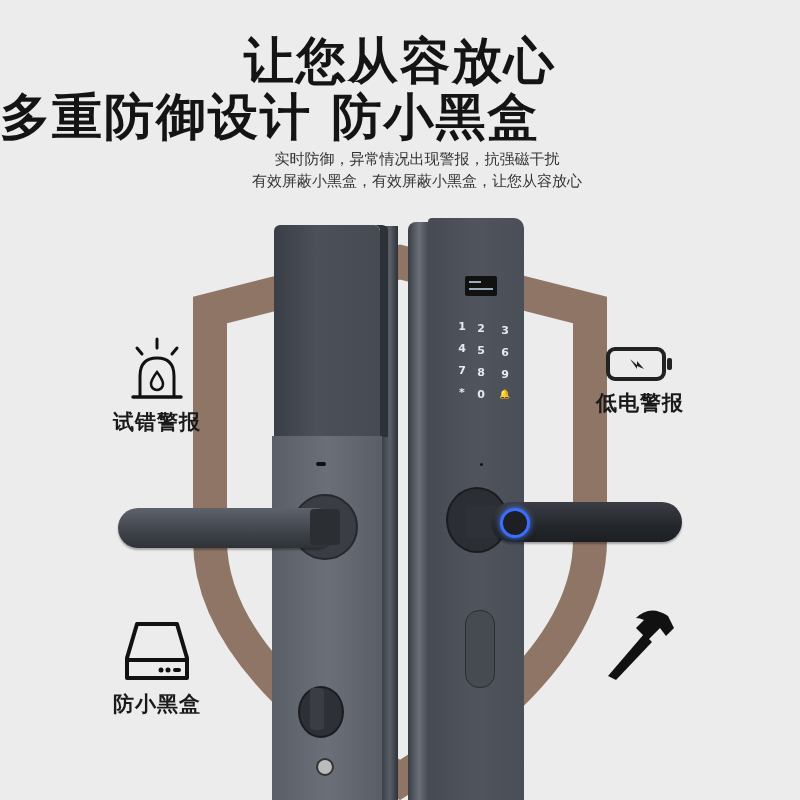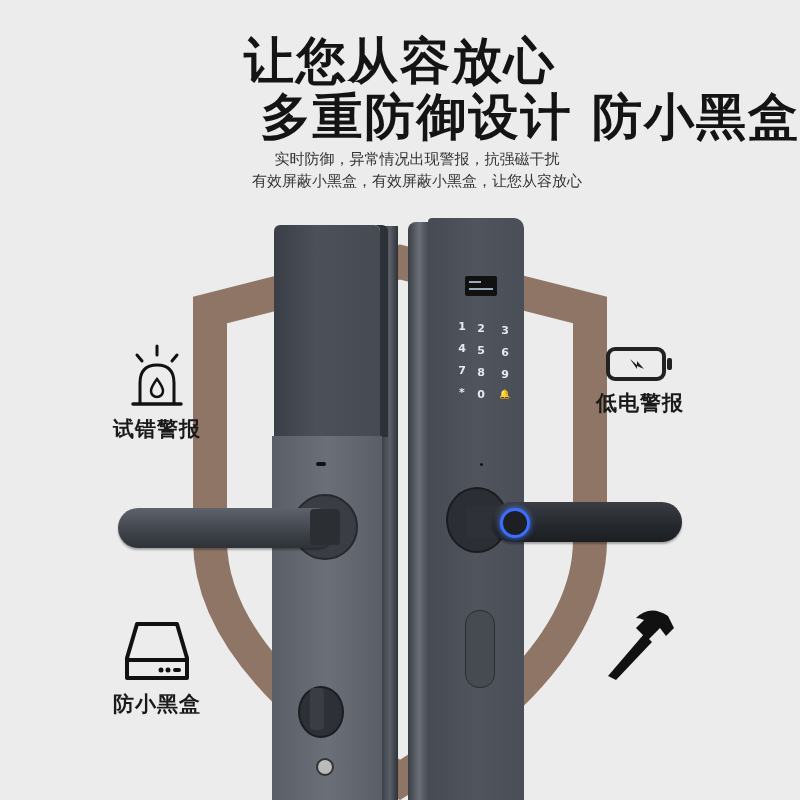--- a/index.html
+++ b/index.html
@@ -1,19 +1,19 @@
 <!DOCTYPE html>
 <html><head>
 <meta charset="utf-8">
 <style>
   html, body { margin:0; padding:0; }
   body { width:800px; height:800px; background:#ececec; position:relative; overflow:hidden;
          font-family:"DejaVu Sans", sans-serif; color:#111; }
   .title1 { position:absolute; top:28px; left:0; width:800px; text-align:center; font-size:50px; font-weight:bold; letter-spacing:2px; color:#141414; }
-  .title2 { position:absolute; top:84px; left:0; width:800px; text-align:right; font-size:50px; font-weight:bold; letter-spacing:2px; color:#141414; }
+  .title2 { position:absolute; top:84px; left:0; width:800px; text-align:left; font-size:50px; font-weight:bold; letter-spacing:2px; color:#141414; }
   .sub { position:absolute; left:17px; width:800px; text-align:center; font-size:15px; color:#333; }
   .sub1 { top:150px; } .sub2 { top:172px; }
 
   .shield { position:absolute; left:0; top:0; width:800px; height:800px; }
 
   .feature { position:absolute; width:130px; text-align:center; }
   .feature .lbl { font-size:21px; font-weight:bold; color:#1a1a1a; letter-spacing:1px; margin-top:6px; }
   .feature svg { display:block; margin:0 auto; }
 
   
@@ -86,21 +86,21 @@
   <div class="key" style="left:474px;top:388px">0</div>
   <div class="key" style="left:498px;top:389px;font-size:9px">🔔</div>
   <div class="dotR"></div>
   <div class="roseR"></div>
   <div class="neckR"></div>
   <div class="handleR"></div>
   <div class="fp"></div>
   <div class="slot"></div>
 </div>
 
-<div class="feature" style="left:92px;top:343px">
+<div class="feature" style="left:92px;top:336px">
   <svg width="60" height="66" viewBox="0 0 60 66">
     <g stroke="#111" stroke-width="3" fill="none" stroke-linecap="round">
       <line x1="30" y1="3" x2="30" y2="12"></line>
       <line x1="10" y1="12" x2="15" y2="18"></line>
       <line x1="50" y1="12" x2="45" y2="18"></line>
       <path d="M13 60 L13 40 Q13 22 30 22 Q47 22 47 40 L47 60"></path>
       <line x1="6" y1="61" x2="54" y2="61" stroke-width="3.5"></line>
       <path d="M30 36 Q24 44 24 48 A6 6 0 0 0 36 48 Q36 44 30 36 Z" stroke-width="2.5"></path>
     </g>
   </svg>

